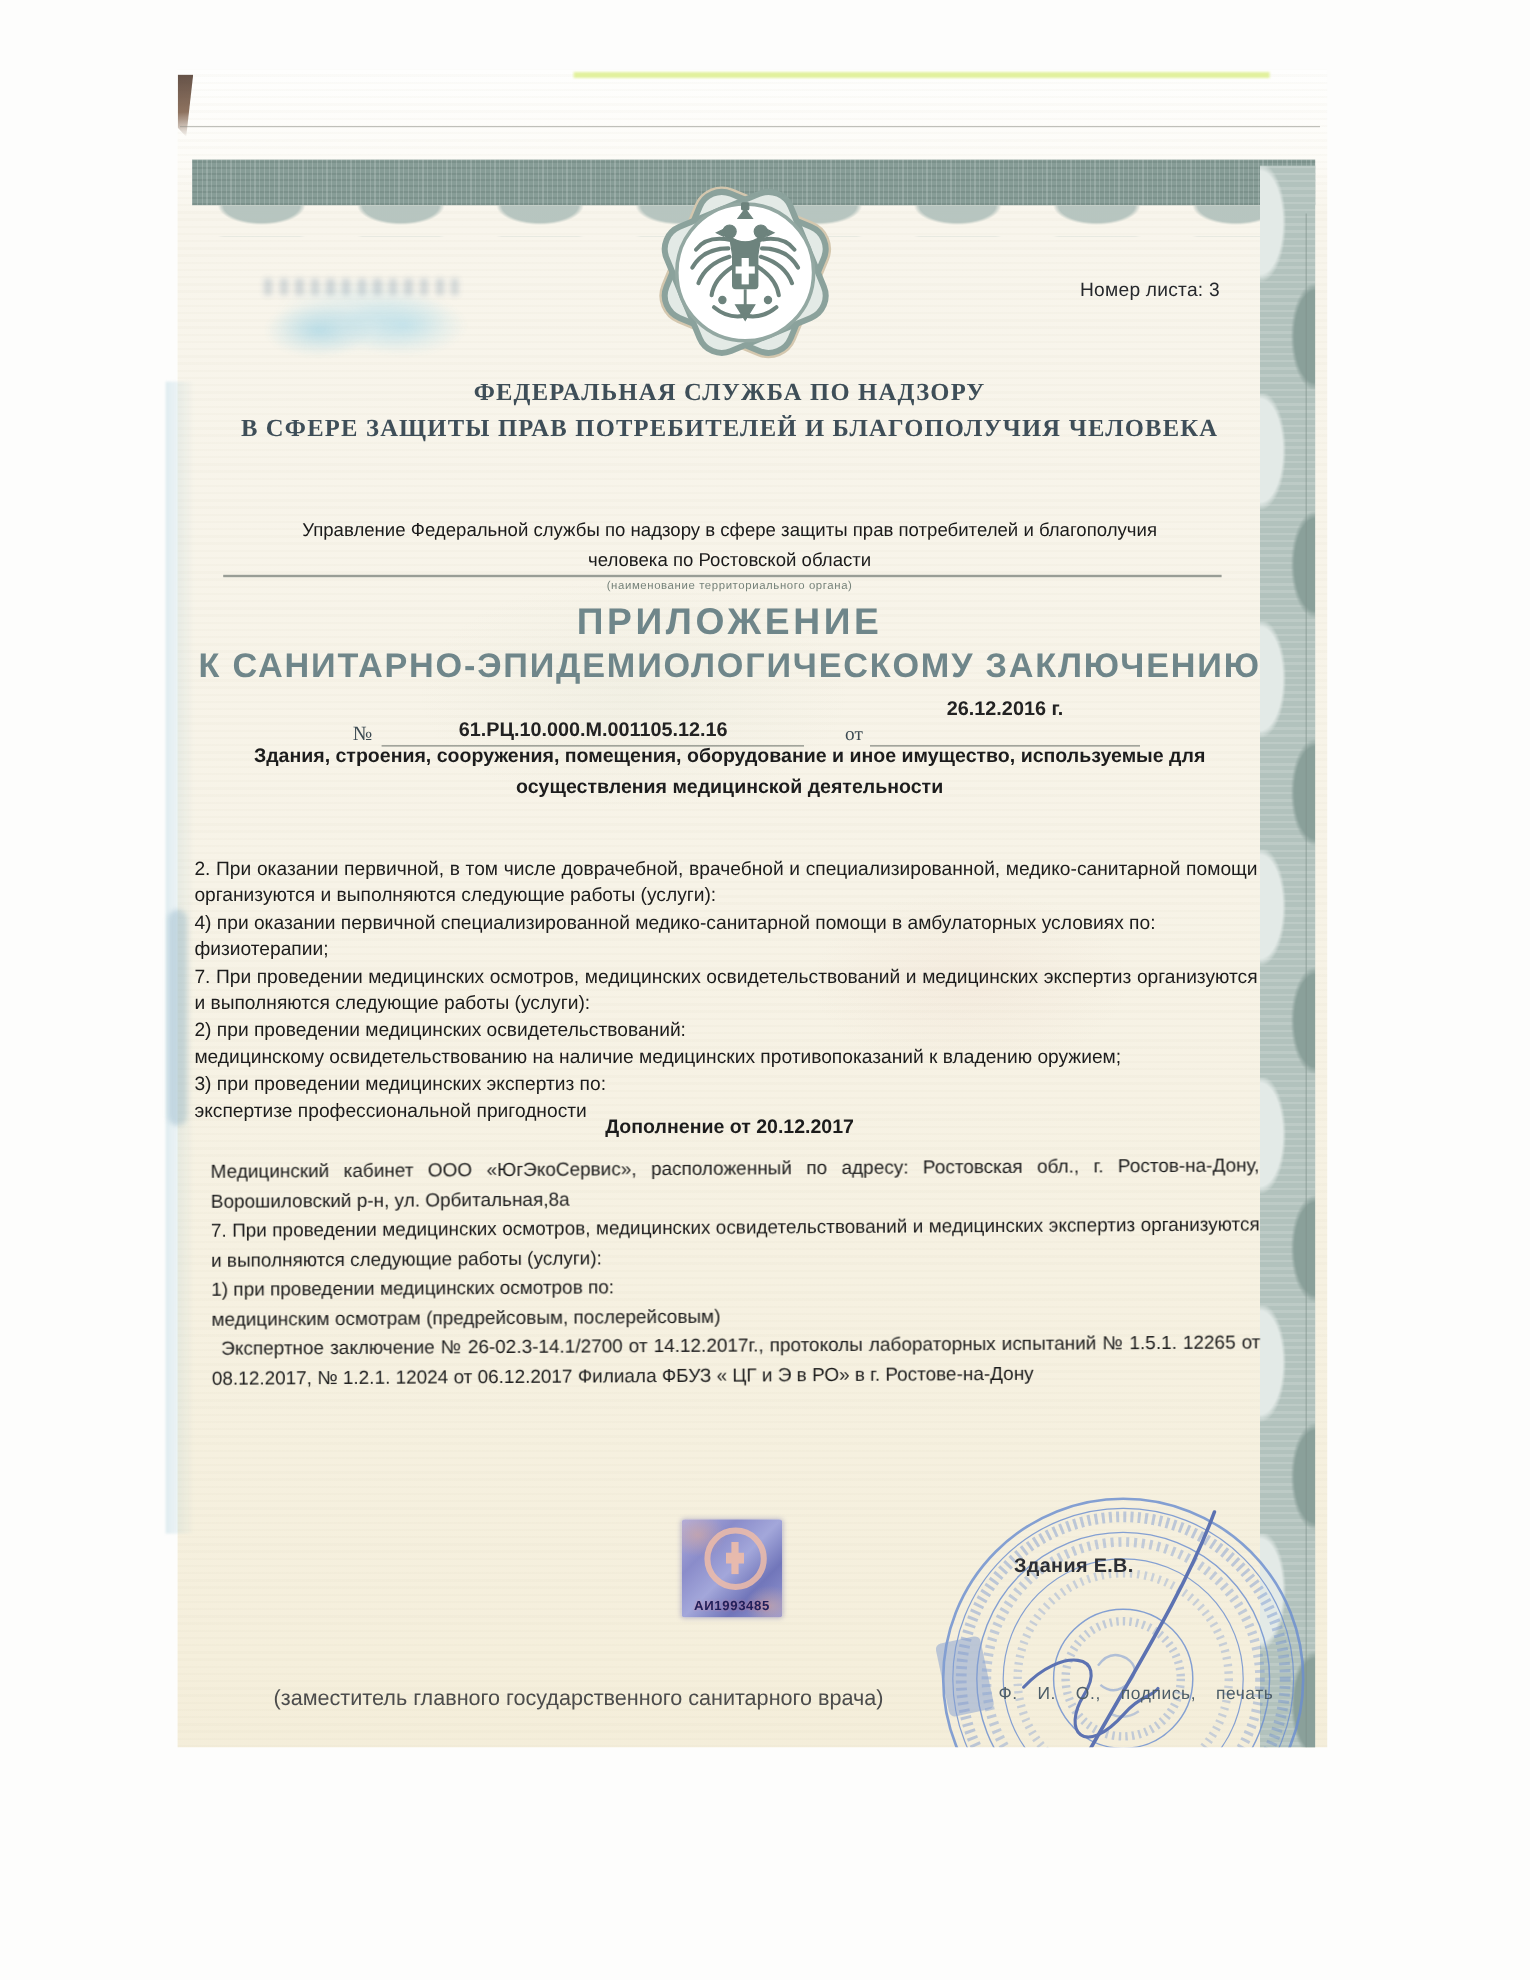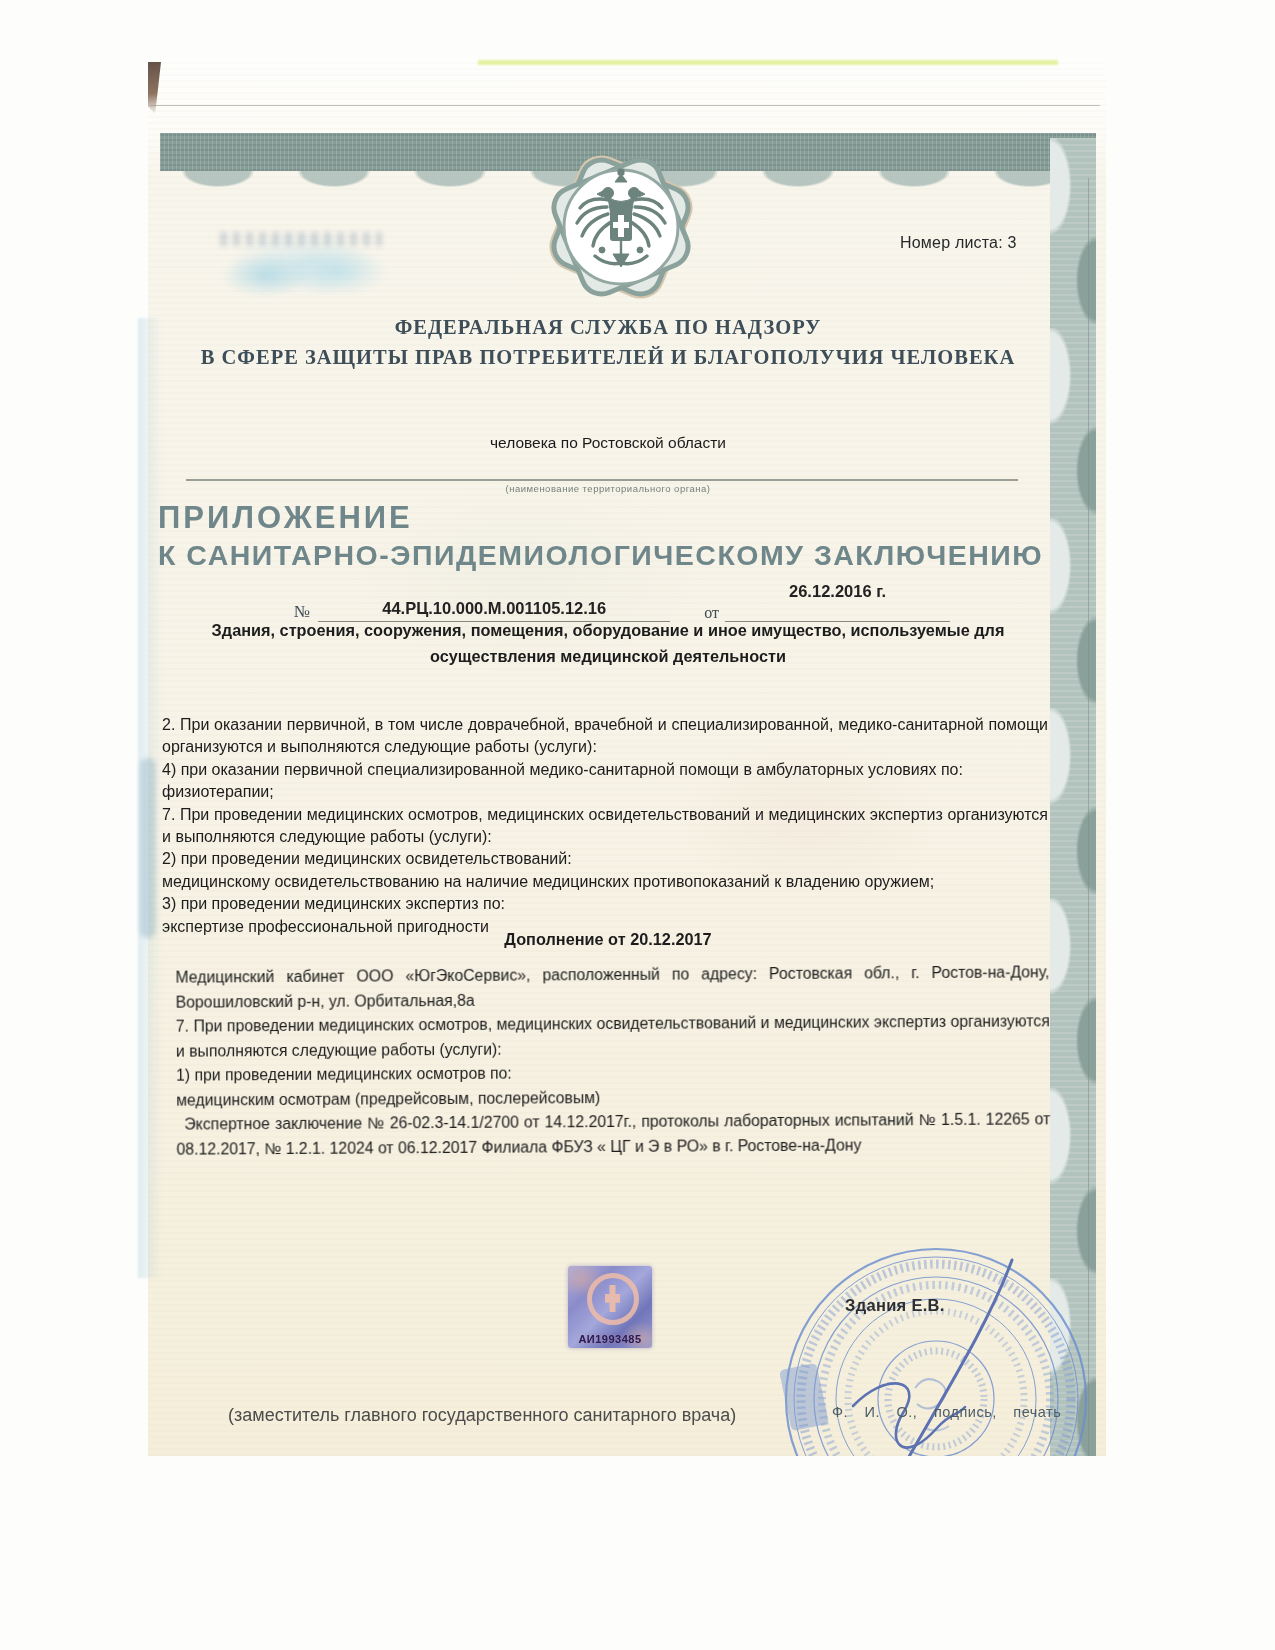--- a/index.html
+++ b/index.html
@@ -68,21 +68,21 @@
   .sheet-number{position:absolute;left:752px;top:176px;font-size:16px;color:#26282c;letter-spacing:.2px;}
   .agency-line{position:absolute;left:18px;width:884px;text-align:center;
             font-family:"Liberation Serif","DejaVu Serif",serif;font-weight:700;
             color:#3e4e58;font-size:20.5px;letter-spacing:1px;filter:blur(.25px);}
   .agency-l1{top:258px;} .agency-l2{top:288px;}
   .dept{position:absolute;left:18px;top:372px;width:884px;text-align:center;
         font-size:15.5px;line-height:25px;color:#1a1a1a;filter:blur(.15px);}
   .dept-rule{position:absolute;left:38px;top:421px;width:832px;height:1.5px;background:rgba(75,85,80,.55);}
   .dept-caption{position:absolute;left:18px;top:425px;width:884px;text-align:center;
         font-size:9.5px;color:#5e6e66;letter-spacing:.5px;filter:blur(.6px);opacity:.85;}
-  .doc-title{position:absolute;left:10px;top:442px;width:900px;
+  .doc-title{position:absolute;left:10px;top:442px;width:900px;text-align:center;
         font-weight:700;color:#6f868a;filter:blur(.3px);}
   .doc-title .t1{font-size:31px;letter-spacing:3px;}
   .doc-title .t2{font-size:28.5px;letter-spacing:1.5px;margin-top:3px;white-space:nowrap;}
   .number-row{position:absolute;left:18px;top:524px;width:884px;display:flex;align-items:flex-end;
         font-size:16px;color:#222;}
   .num-label{margin-left:128px;font-family:"Liberation Serif","DejaVu Serif",serif;font-size:17px;color:#3c4a52;}
   .num-value{width:352px;margin-left:8px;text-align:center;font-weight:700;font-size:16.5px;
         border-bottom:1.5px solid rgba(60,70,65,.6);padding-bottom:3px;}
   .num-from{margin-left:34px;font-family:"Liberation Serif","DejaVu Serif",serif;font-size:16px;color:#3c4a52;}
   .num-date{width:225px;margin-left:6px;text-align:center;font-weight:700;font-size:16.5px;
@@ -175,33 +175,34 @@
         <rect x="68" y="86" width="16" height="6" fill="#ffffff"></rect>
         <line x1="76" y1="105" x2="76" y2="119" stroke="#6d837d" stroke-width="2.4"></line>
       </g>
     </svg>
 
     <div class="sheet-number">Номер листа: 3</div>
     <div class="agency-line agency-l1">ФЕДЕРАЛЬНАЯ СЛУЖБА ПО НАДЗОРУ</div>
     <div class="agency-line agency-l2">В СФЕРЕ ЗАЩИТЫ ПРАВ ПОТРЕБИТЕЛЕЙ И БЛАГОПОЛУЧИЯ  ЧЕЛОВЕКА</div>
 
     <div class="dept">
+      <div>Управление Федеральной службы по надзору в сфере защиты прав потребителей и благополучия</div>
       <div>человека  по Ростовской области</div>
     </div>
     <div class="dept-rule"></div>
     <div class="dept-caption">(наименование территориального органа)</div>
 
     <div class="doc-title">
       <div class="t1">ПРИЛОЖЕНИЕ</div>
       <div class="t2">К САНИТАРНО-ЭПИДЕМИОЛОГИЧЕСКОМУ ЗАКЛЮЧЕНИЮ</div>
     </div>
 
     <div class="number-row">
       <span class="num-label">№</span>
-      <span class="num-value">44.РЦ.10.000.М.001105.12.16</span>
+      <span class="num-value">61.РЦ.10.000.М.001105.12.16</span>
       <span class="num-from">от</span>
       <span class="num-date">26.12.2016 г.</span>
     </div>
 
     <div class="subject">
       <div>Здания, строения, сооружения, помещения, оборудование и иное имущество, используемые для</div>
       <div>осуществления медицинской деятельности</div>
     </div>
 
     <div class="body-block supp1-body">

